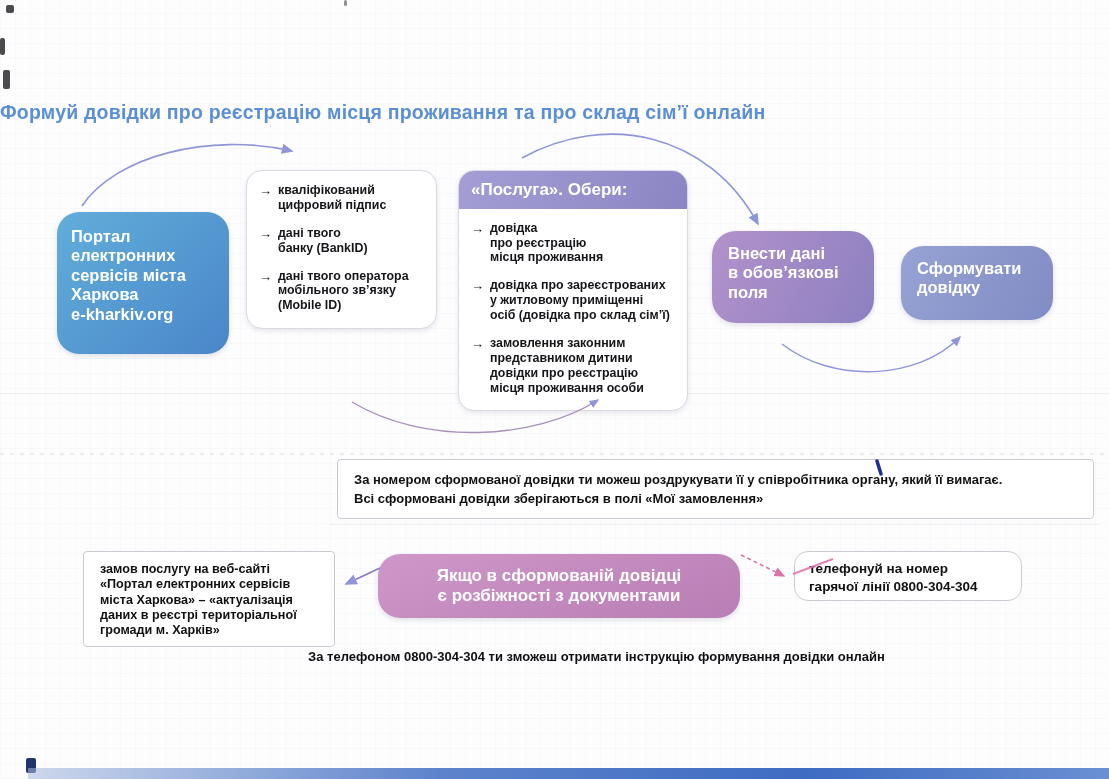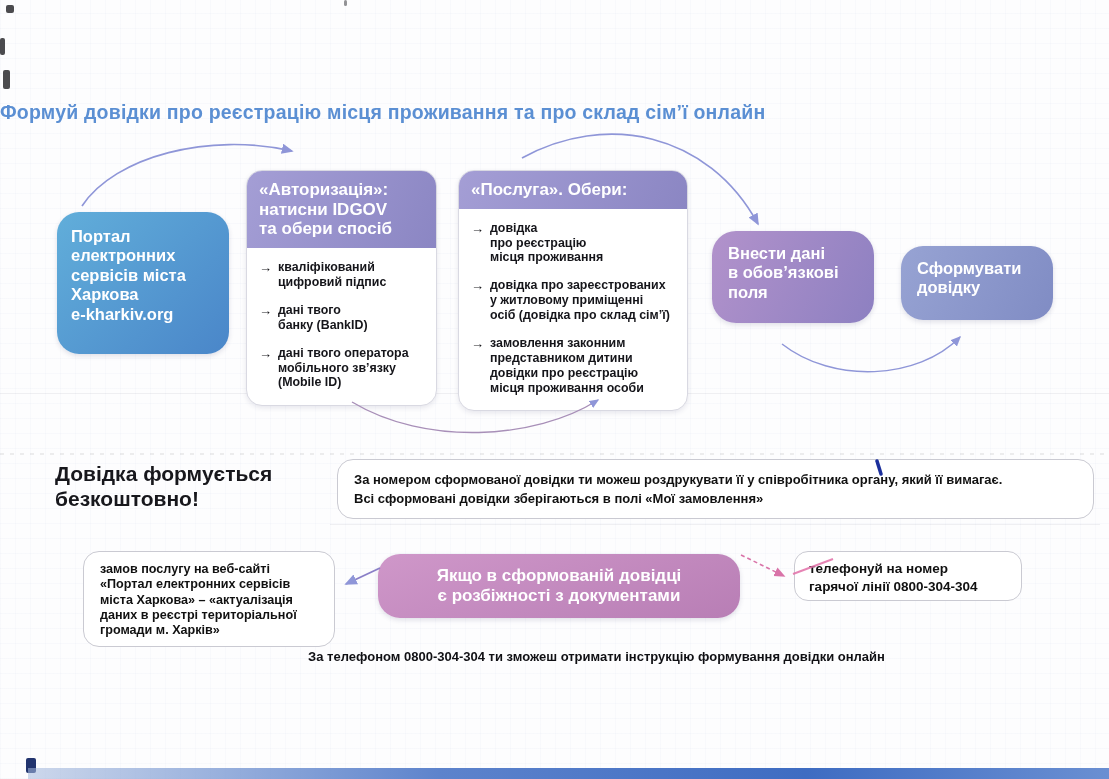--- a/index.html
+++ b/index.html
@@ -54,21 +54,21 @@
     background:linear-gradient(115deg,#a49ed5 0%, #8b86c3 100%);
     color:#fff; font-weight:700; line-height:1.16; white-space:pre-line;
     padding:9px 10px 9px 12px; font-size:17px;
   }
   .card-body{padding:12px 8px 2px 12px;}
   .b-item{display:flex; gap:6px; margin-bottom:13px; font-size:12.4px; font-weight:700; line-height:1.2;}
   .b-item .mk{flex:0 0 auto; font-size:13px;}
   .b-item .tx{white-space:pre-line;}
   
   .note{
-    position:absolute; background:#fff; border:1.5px solid #cacad2; border-radius:16px;
+    position:absolute; background:#fff; border:1.5px solid #cacad2; border-radius:4px;
     box-sizing:border-box; font-weight:700; color:#111;
   }
   .note-main{left:337px; top:459px; width:757px; height:60px; padding:11px 16px; font-size:13px; line-height:1.45;}
   .note-left{left:83px; top:551px; width:252px; height:96px; padding:10px 4px 0 16px; font-size:12.6px; line-height:1.22;}
   .note-phone{left:794px; top:551px; width:228px; height:50px; padding:8px 12px 0 14px; font-size:13.5px; line-height:1.3; border-radius:14px;}
   .free-head{
     position:absolute; left:55px; top:461px; font-size:21px; font-weight:800; line-height:1.2; color:#17171c;
   }
   .footer-note{
     position:absolute; top:649px; left:0; width:100%; text-align:center; font-size:13px; font-weight:600; color:#101014;padding-left:42px;
@@ -103,23 +103,20 @@
 
   <div class="title" style="color:#5b8fd3;">Формуй довідки про реєстрацію місця проживання та про склад сім’ї онлайн</div>
 
   <div class="pill pill-portal">Портал
 електронних
 сервісів міста
 Харкова
 e-kharkiv.org</div>
 
   <div class="card card-auth">
-    <div class="card-hdr">«Авторизація»:
-натисни IDGOV
-та обери спосіб</div>
     <div class="card-body">
       <div class="b-item">
         <span class="mk">→</span>
         <span class="tx">кваліфікований
 цифровий підпис</span>
       </div>
       <div class="b-item">
         <span class="mk">→</span>
         <span class="tx">дані твого
 банку (BankID)</span>
@@ -157,22 +154,20 @@
       </div>
     </div>
   </div>
 
   <div class="pill pill-enter">Внести дані
 в обов’язкові
 поля</div>
   <div class="pill pill-generate">Сформувати
 довідку</div>
 
-  <div class="free-head pre">Довідка формується
-безкоштовно!</div>
   <div class="note note-main pre">За номером сформованої довідки ти можеш роздрукувати її у співробітника органу, який її вимагає.
 Всі сформовані довідки зберігаються в полі «Мої замовлення»</div>
 
   <div class="note note-left pre">замов послугу на веб-сайті
 «Портал електронних сервісів
 міста Харкова» – «актуалізація
 даних в реєстрі територіальної
 громади м. Харків»</div>
   <div class="pill pill-pink pre">Якщо в сформованій довідці
 є розбіжності з документами</div>

